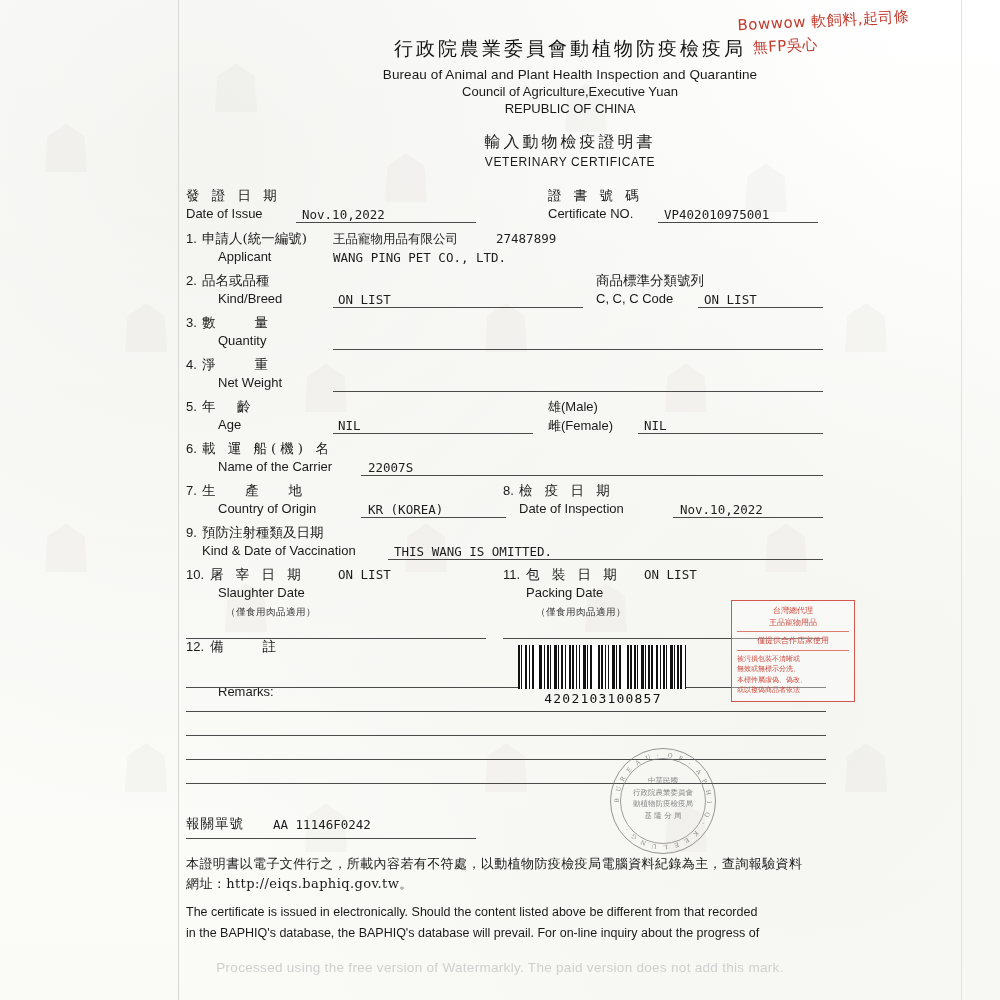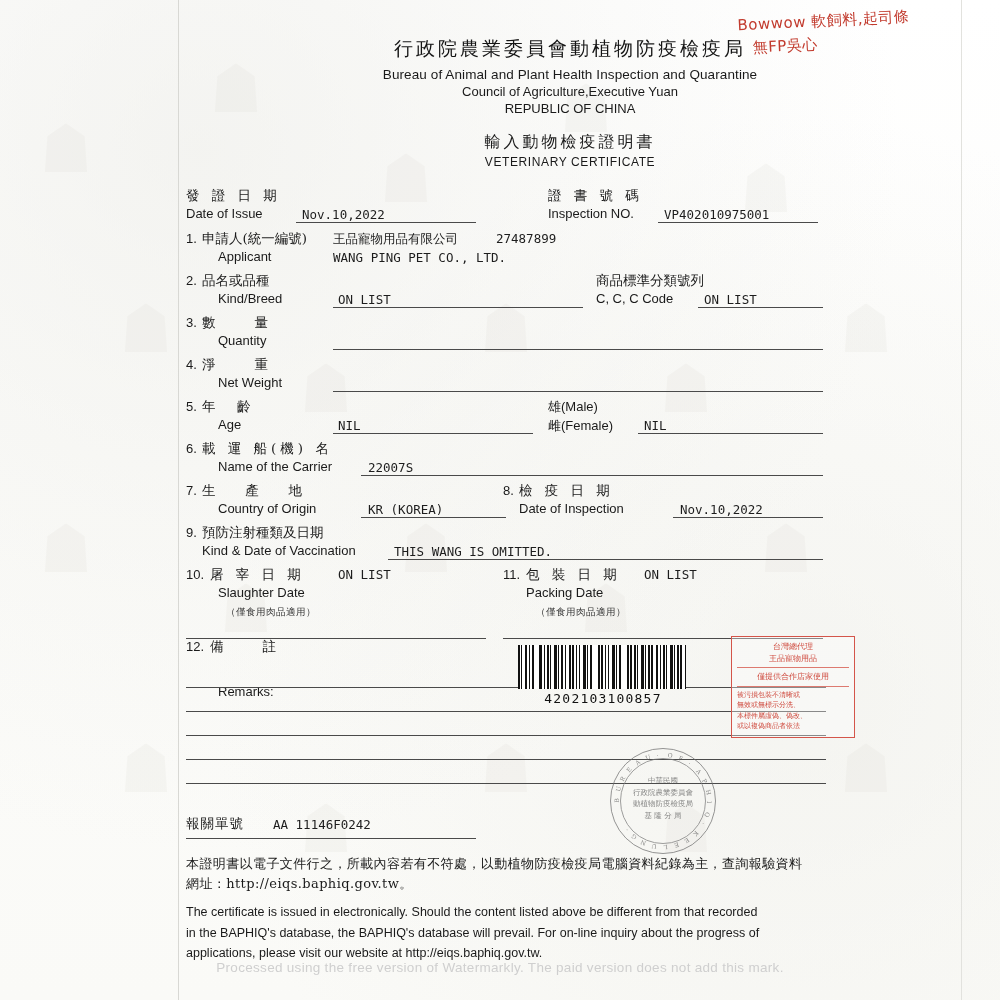--- a/index.html
+++ b/index.html
@@ -211,21 +211,20 @@
     top: 600px;
     width: 112px;
     border: 1.2px solid #d4554a;
     padding: 4px 5px 5px 5px;
     color: #cf4a3e;
     font-family: "DejaVu Serif", serif;
     font-size: 8px;
     line-height: 1.45;
     text-align: center;
     background: rgba(255,255,255,0.35);
-    margin-top: 36px;
   }
   .red-stamp .sep {
     border-top: 1px solid #dd7a70;
     margin: 3px 0;
   }
   .red-stamp .blk { text-align: left; font-size: 7px; line-height: 1.5; }
 
   
   .seal {
     position: absolute;
@@ -354,21 +353,21 @@
     </div>
 
     <div class="body">
 
       <div class="lbl-cn" style="position:absolute; left:8px; top:0px;">發 證 日 期</div>
       <div class="lbl-en" style="position:absolute; left:8px; top:19px;">Date of Issue</div>
       <div class="field" style="left:118px; top:18px; width:180px;"></div>
       <div class="val" style="left:124px; top:20px;">Nov.10,2022</div>
 
       <div class="lbl-cn" style="position:absolute; left:370px; top:0px;">證 書 號 碼</div>
-      <div class="lbl-en" style="position:absolute; left:370px; top:19px;">Inspection NO.</div>
+      <div class="lbl-en" style="position:absolute; left:370px; top:19px;">Certificate NO.</div>
       <div class="field" style="left:480px; top:18px; width:160px;"></div>
       <div class="val" style="left:486px; top:20px;text-align:center;">VP402010975001</div>
 
       <div class="num" style="position:absolute; left:8px; top:44px;">1.</div>
       <div class="lbl-cn" style="position:absolute; left:24px; top:43px; letter-spacing:0px;">申請人(統一編號)</div>
       <div class="lbl-en" style="position:absolute; left:40px; top:62px;">Applicant</div>
       <div class="val-cn" style="left:155px; top:44px;">王品寵物用品有限公司</div>
       <div class="val" style="left:318px; top:44px;">27487899</div>
       <div class="val" style="left:155px; top:63px;">WANG PING PET CO., LTD.</div>
 
@@ -510,19 +509,18 @@
 
     <div class="lbl-cn" style="position:absolute; left:8px; top:815px; letter-spacing:1px;">報關單號</div>
     <div class="val" style="position:absolute; left:95px; top:817px;">AA  11146F0242</div>
     <div class="declnum-line"></div>
 
     <div class="footer">
       <div class="foot-cn">本證明書以電子文件行之，所載內容若有不符處，以動植物防疫檢疫局電腦資料紀錄為主，查詢報驗資料</div>
       <div class="foot-cn">網址：http://eiqs.baphiq.gov.tw。</div>
       <div class="foot-en">The certificate is issued in electronically. Should the content listed above be different from that recorded</div>
       <div class="foot-en" style="margin-top:0">in the BAPHIQ's database, the BAPHIQ's database will prevail. For on-line inquiry about the progress of</div>
-      <div class="foot-en" style="margin-top:0">applications, please visit our website at http://eiqs.baphiq.gov.tw.</div>
     </div>
 
   </div>
 
   <div class="watermark-bottom">Processed using the free version of Watermarkly. The paid version does not add this mark.</div>
 </div>
 
 </body></html>

